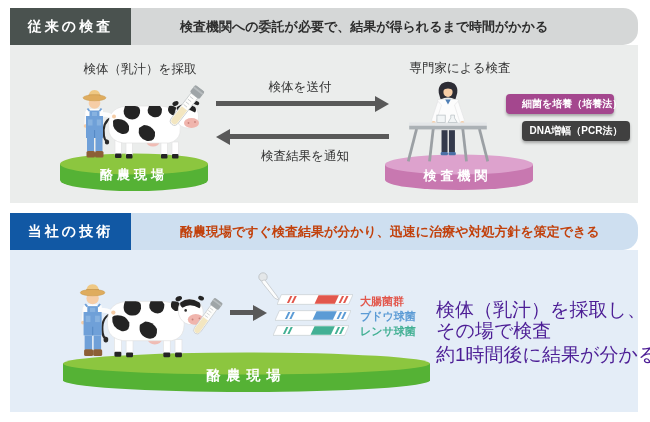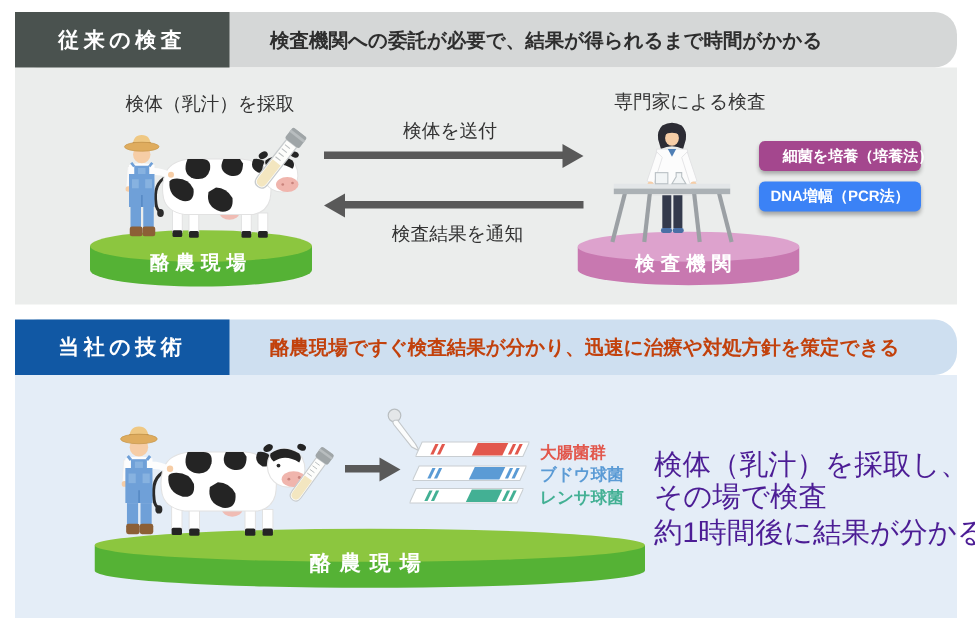--- a/index.html
+++ b/index.html
@@ -3,21 +3,21 @@
 <meta charset="utf-8">
 <style>
   * { margin:0; padding:0; box-sizing:border-box; }
   body { background:#fff; font-family:"Liberation Sans","DejaVu Sans",sans-serif; }
   #canvas { position:relative; width:650px; height:422px; background:#ffffff; overflow:hidden; }
 
   .abs { position:absolute; }
 
   
   .hdr-bar { position:absolute; left:10px; width:628px; height:37px;border-radius:15px; }
-  .hdr-tag { position:absolute; left:10px; width:143px; height:37px; z-index:2;
+  .hdr-tag { position:absolute; left:10px; width:121px; height:37px; z-index:2;
              display:flex; align-items:center; justify-content:center;
              color:#fff; font-size:14px; font-weight:bold; letter-spacing:3px; }
   .hdr-text { position:absolute; left:170px; right:8px; height:37px; line-height:37px;
               font-size:13px; font-weight:bold; white-space:nowrap; }
   .sec-body { position:absolute; left:10px; width:628px; }
 
   
   .caption { position:absolute; font-size:12.5px; color:#333; text-align:center; white-space:nowrap; }
   .plat-label { position:absolute; text-align:center; color:#fff; font-weight:bold;
                 font-size:13px; letter-spacing:4px; white-space:nowrap; z-index:3; }
@@ -201,21 +201,21 @@
   <div class="caption" style="left:390px; top:60px; width:140px;">専門家による検査</div>
   <svg class="abs" style="left: 385px; top: 154px; width: 148px; height: 38px; --pl: #DDA2CD; --pd: #C878B0;">
     <use href="#sym-platform" width="148" height="38"></use>
   </svg>
   <div class="plat-label" style="left:385px; top:167px; width:145px;font-family:Liberation Mono, monospace;">検査機関</div>
   <svg class="abs" style="left:396px; top:80px; width:104px; height:85px; z-index:2;">
     <use href="#sym-scientist" width="104" height="85"></use>
   </svg>
 
   <div class="badge" style="top: 94px; background: rgb(164, 71, 142); padding-left: 24px;">細菌を培養（培養法）</div>
-  <div class="badge" style="top: 121px; background: #3b82f6;">DNA増幅（PCR法）</div>
+  <div class="badge" style="top: 121px; background: #404040; margin-left: 16px;">DNA増幅（PCR法）</div>
 
   <div class="hdr-bar" style="top: 213px; background: rgb(206, 223, 240);">
     <div class="hdr-text" style="color: #c2410c;">酪農現場ですぐ検査結果が分かり、迅速に治療や対処方針を策定できる</div>
   </div>
   <div class="hdr-tag" style="top: 213px; background: rgb(17, 88, 164); text-align: center;">当社の技術</div>
 
   <div class="sec-body" style="top: 250px; height: 162px; background: rgb(228, 237, 247);"></div>
 
   <svg class="abs" style="left: 63px; top: 352px; width: 367px; height: 42px; --pl: #8CC63F; --pd: #55B235;">
     <use href="#sym-platform" width="367" height="42"></use>

